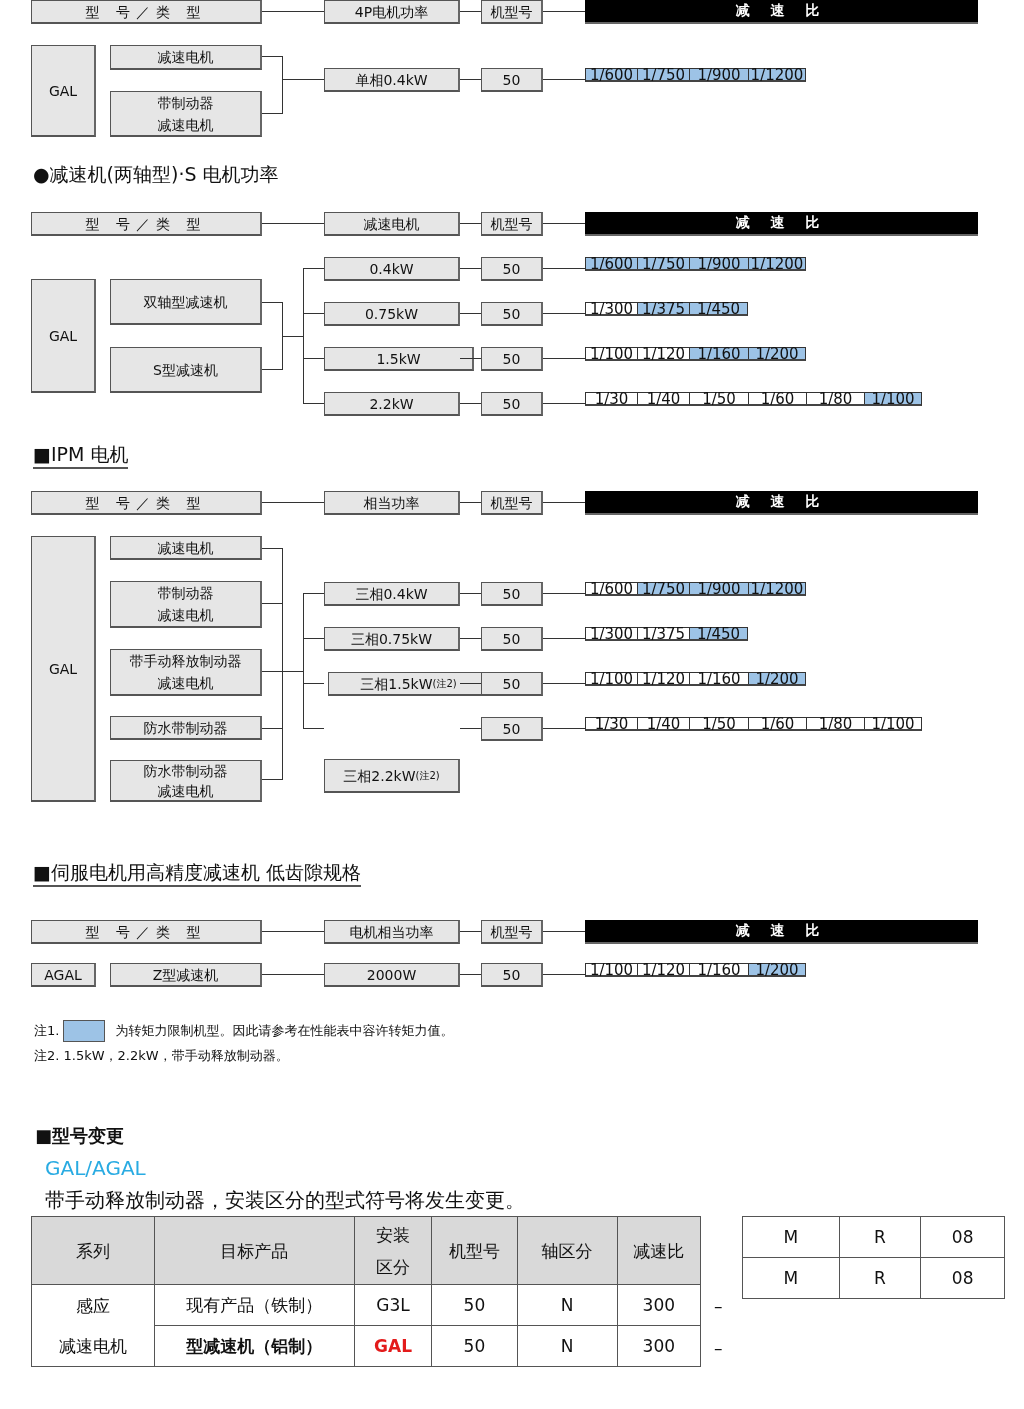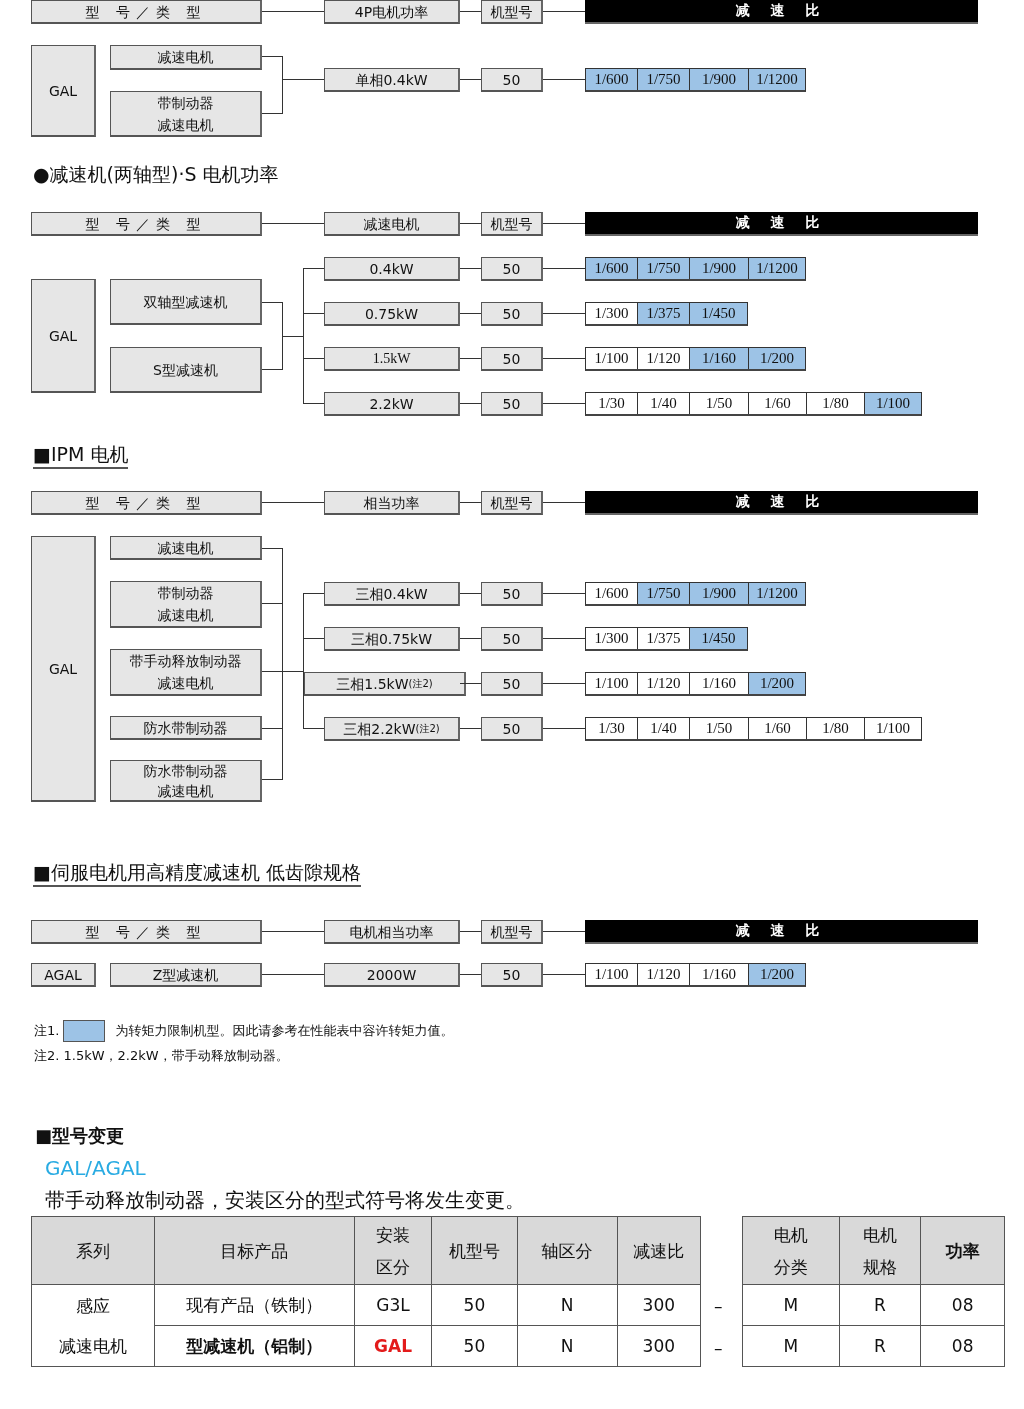--- a/index.html
+++ b/index.html
@@ -1,21 +1,21 @@
 <!DOCTYPE html>
 <html><head>
 <meta charset="utf-8">
 <style>
   html, body { margin:0; padding:0; }
   body { width:1024px; height:1409px; position:relative; background:#ffffff; font-family:"DejaVu Sans","Liberation Sans",sans-serif; color:#111; overflow:hidden; }
   .box { position:absolute; box-sizing:border-box; background:#e6e6e6; border:1px solid #555; border-bottom:2px solid #555; border-right:2px solid #666; display:flex; align-items:center; justify-content:center; text-align:center; font-size:14px; line-height:22px; }
   .hdr-black { position:absolute; box-sizing:border-box; background:#000; color:#fff; font-weight:bold; font-size:14px; display:flex; align-items:center; justify-content:center; letter-spacing:8px; border-bottom:2px solid #666; }
   .hl { position:absolute; height:1px; background:#333; }
   .vl { position:absolute; width:1px; background:#333; }
-  .ratios { position:absolute; display:flex; height:24px; box-sizing:border-box; border:1px solid #333; border-bottom:2px solid #444;font-family:Liberation Serif, serif; }
+  .ratios { position:absolute; display:flex; height:14px; box-sizing:border-box; border:1px solid #333; border-bottom:2px solid #444; }
   .ratio { box-sizing:border-box; border-right:1px solid #333; font-size:15px; display:flex; align-items:center; justify-content:center; background:#fff; }
   .ratio:last-child { border-right:none; }
   .ratio.blue { background:#9dc3e6; }
   .section-title { position:absolute; font-size:19px; line-height:24px; white-space:nowrap; }
   .section-title.ul { border-bottom:2px solid #555; padding-bottom:1px; }
   .note { position:absolute; font-size:13px; white-space:nowrap; }
   .swatch { display:inline-block; width:40px; height:20px; background:#9dc3e6; border:1px solid #555; vertical-align:middle; margin:0 10px 0 4px; }
   .small { font-size:10px; }
   table.chg { position:absolute; border-collapse:collapse; font-size:17px; }
   table.chg th, table.chg td { border:1px solid #555; text-align:center; padding:0; }
@@ -95,21 +95,21 @@
   <div class="hl" style="left:460px;top:313px;width:21px;"></div>
   <div class="box" style="left:481px;top:302px;width:62px;height:24px;">50</div>
   <div class="hl" style="left:543px;top:313px;width:42px;"></div>
   <div class="ratios" style="left:585px;top:302px;">
     <div class="ratio" style="width:52px;">1/300</div>
     <div class="ratio blue" style="width:52px;">1/375</div>
     <div class="ratio blue" style="width:57px;">1/450</div>
   </div>
 
   <div class="hl" style="left:303px;top:358px;width:21px;"></div>
-  <div class="box" style="left:324px;top:347px;width:136px;height:24px;font-family:Liberation Serif, serif;">1.5kW</div>
+  <div class="box" style="left:324px;top:347px;width:150px;height:24px;">1.5kW</div>
   <div class="hl" style="left:460px;top:358px;width:21px;"></div>
   <div class="box" style="left:481px;top:347px;width:62px;height:24px;">50</div>
   <div class="hl" style="left:543px;top:358px;width:42px;"></div>
   <div class="ratios" style="left:585px;top:347px;">
     <div class="ratio" style="width:52px;">1/100</div>
     <div class="ratio" style="width:52px;">1/120</div>
     <div class="ratio blue" style="width:59px;">1/160</div>
     <div class="ratio blue" style="width:56px;">1/200</div>
   </div>
 
@@ -179,36 +179,36 @@
   <div class="hl" style="left:460px;top:638px;width:21px;"></div>
   <div class="box" style="left:481px;top:627px;width:62px;height:24px;">50</div>
   <div class="hl" style="left:543px;top:638px;width:42px;"></div>
   <div class="ratios" style="left:585px;top:627px;">
     <div class="ratio" style="width:52px;">1/300</div>
     <div class="ratio" style="width:52px;">1/375</div>
     <div class="ratio blue" style="width:57px;">1/450</div>
   </div>
 
   <div class="hl" style="left:303px;top:683px;width:21px;"></div>
-  <div class="box" style="left:304px;top:672px;width:162px;height:24px;">
+  <div class="box" style="left:328px;top:672px;width:162px;height:24px;">
     <span>三相1.5kW</span>
       <span class="small">(注2)</span>
   </div>
   <div class="hl" style="left:460px;top:683px;width:21px;"></div>
   <div class="box" style="left:481px;top:672px;width:62px;height:24px;">50</div>
   <div class="hl" style="left:543px;top:683px;width:42px;"></div>
   <div class="ratios" style="left:585px;top:672px;">
     <div class="ratio" style="width:52px;">1/100</div>
     <div class="ratio" style="width:52px;">1/120</div>
     <div class="ratio" style="width:59px;">1/160</div>
     <div class="ratio blue" style="width:56px;">1/200</div>
   </div>
 
   <div class="hl" style="left:303px;top:728px;width:21px;"></div>
-  <div class="box" style="left:324px;top:717px;width:136px;height:24px;">
+  <div class="box" style="left:324px;top:759px;width:136px;height:34px;">
     <span>三相2.2kW</span>
       <span class="small">(注2)</span>
   </div>
   <div class="hl" style="left:460px;top:728px;width:21px;"></div>
   <div class="box" style="left:481px;top:717px;width:62px;height:24px;">50</div>
   <div class="hl" style="left:543px;top:728px;width:42px;"></div>
   <div class="ratios" style="left:585px;top:717px;">
     <div class="ratio" style="width:52px;">1/30</div>
     <div class="ratio" style="width:52px;">1/40</div>
     <div class="ratio" style="width:59px;">1/50</div>
@@ -298,31 +298,20 @@
 <div class="note" style="left:714px;top:1296px;font-size:17px;">–</div>
 <div class="note" style="left:714px;top:1338px;font-size:17px;">–</div>
 
 <table class="chg" style="left:742px;top:1216px;width:263px;">
   <colgroup>
       <col style="width:97px">
       <col style="width:82px">
       <col style="width:84px">
     </colgroup>
   <tbody>
-      <tr style="height:68px;">
-    <th>
-          <div>电机</div>
-          <div>分类</div>
-        </th>
-    <th>
-          <div>电机</div>
-          <div>规格</div>
-        </th>
-    <th class="bold" style="font-weight:bold;">功率</th>
-  </tr>
   <tr>
     <td>M</td>
     <td>R</td>
     <td>08</td>
   </tr>
   <tr>
     <td>M</td>
     <td>R</td>
     <td>08</td>
   </tr>

